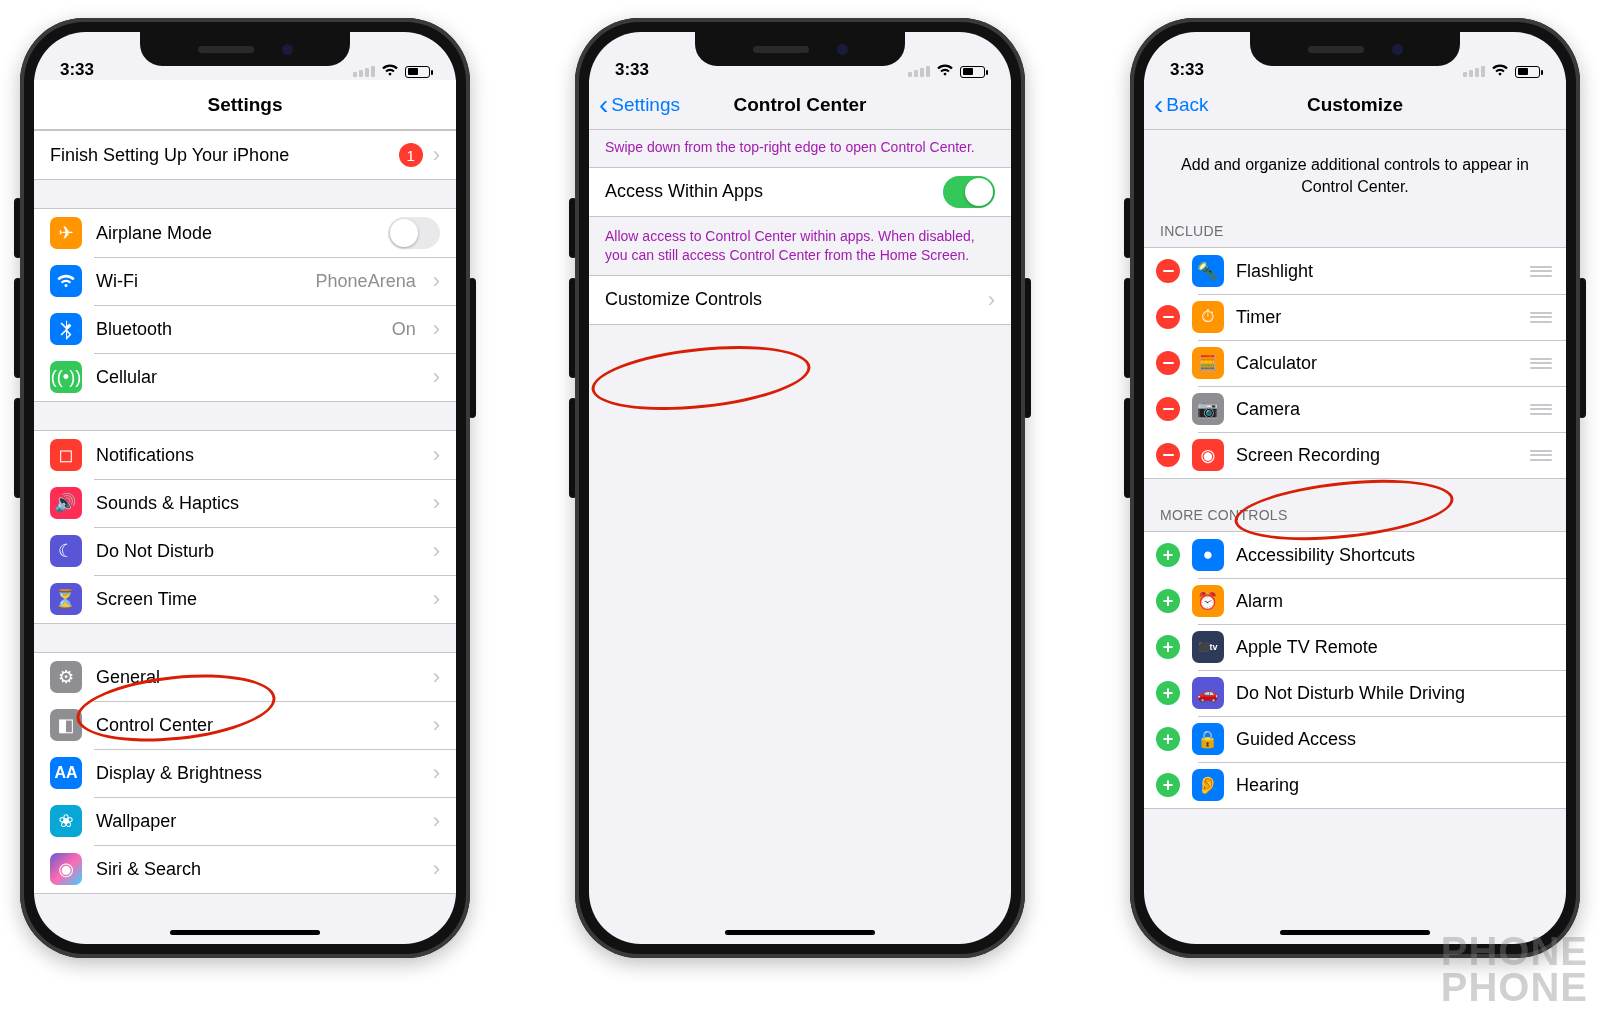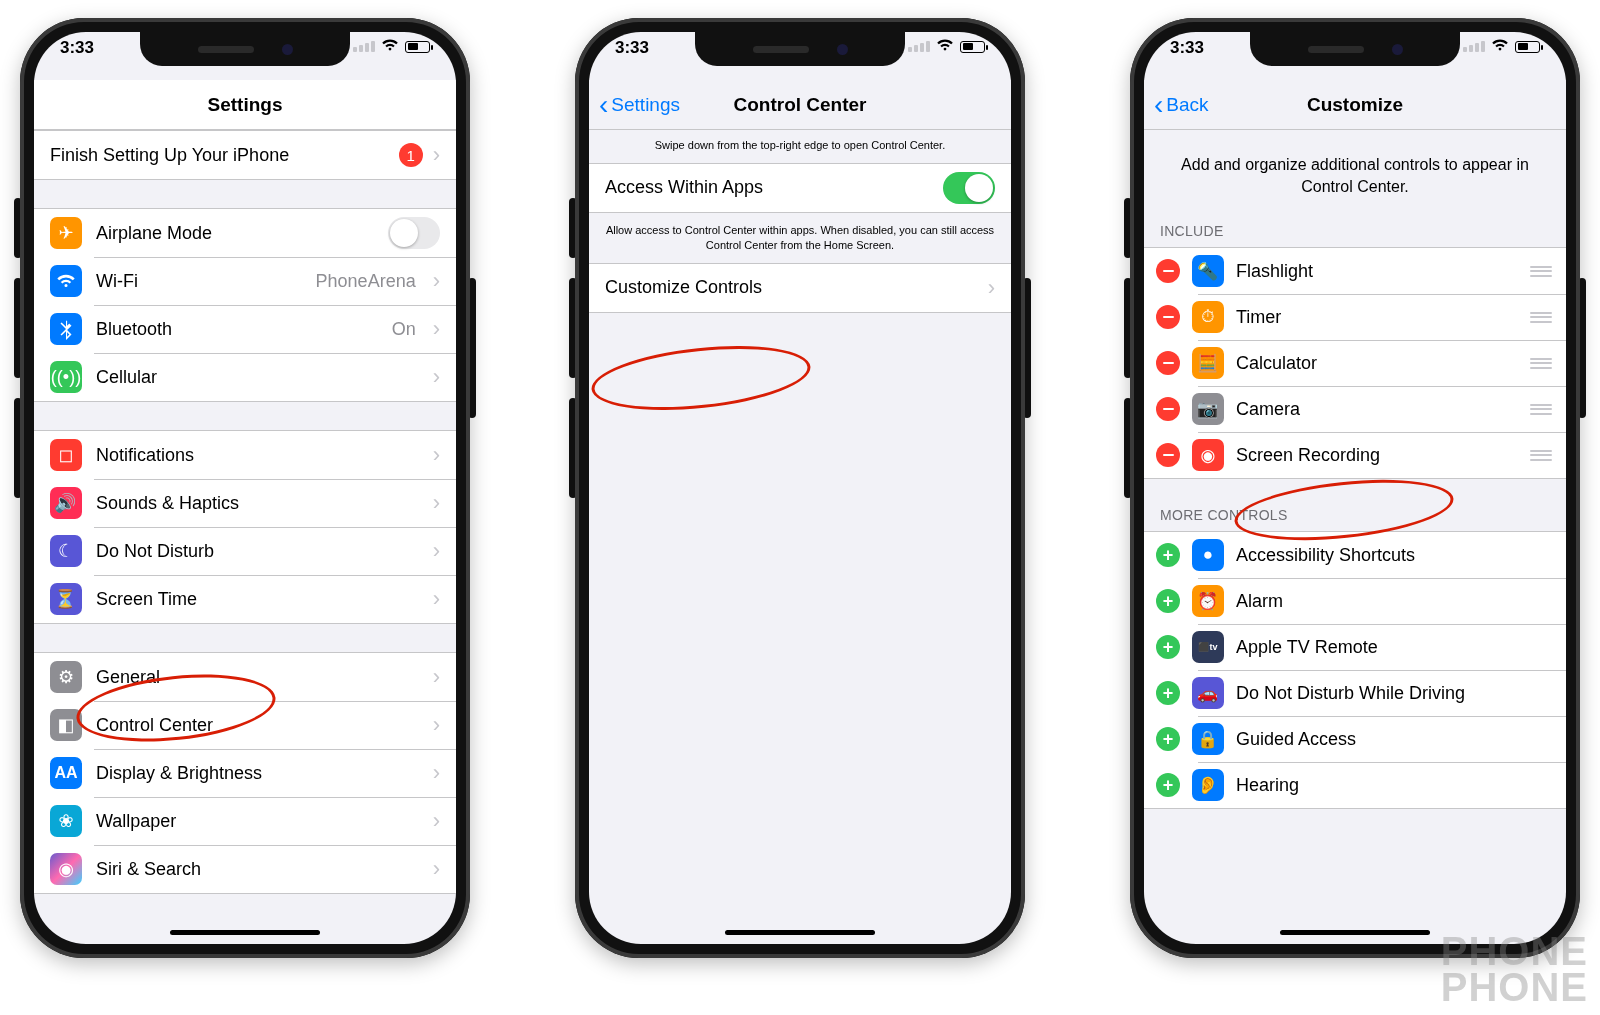--- a/index.html
+++ b/index.html
@@ -53,21 +53,21 @@
     border-bottom-right-radius: 22px;
     z-index: 50;
     display:flex; align-items:center; justify-content:center; gap:28px;
   }
   .notch .spk { width: 56px; height:7px; background:#2a2a2a; border-radius:4px; }
   .notch .cam { width:11px; height:11px; background:#1a1a3a; border-radius:50%; }
 
   
   .status-bar {
     height: 48px;
-    display:flex; align-items:flex-start; justify-content:space-between;
+    display:flex; align-items:flex-end; justify-content:space-between;
     padding: 6px 26px 0 26px;
     font-weight:600; font-size:17px;
     color:#000;
     position:relative;
     z-index:40;
   }
   .status-right { display:flex; align-items:center; gap:6px; }
   .sig-dots { display:flex; gap:2px; align-items:flex-end; }
   .sig-dots span { width:4px; background:#000; border-radius:1px; }
   .sig-dots span:nth-child(1){height:5px;background:#c7c7cc;}
@@ -125,21 +125,21 @@
     width:24px; height:24px; border-radius:50%; background:#ff3b30; color:#fff;
     font-size:15px; font-weight:500; display:flex; align-items:center; justify-content:center; margin-right:10px;
   }
   .toggle {
     width:52px; height:32px; border-radius:16px; background:#e9e9eb; position:relative;
   }
   .toggle .knob { position:absolute; top:2px; left:2px; width:28px; height:28px; background:#fff; border-radius:50%; box-shadow:0 1px 3px rgba(0,0,0,.3);}
   .toggle.on { background:#34C759; }
   .toggle.on .knob { left:auto; right:2px; }
 
-  .caption { padding: 8px 16px 10px 16px; font-size:11px; color:#000000; line-height:1.35;text-align:center;}
+  .caption { padding: 8px 16px 10px 16px; font-size:14px; color:#a21caf; line-height:1.35;}
   .caption.center { text-align:center; font-size:16px; color:#000; padding:24px 28px 18px 28px;}
   .section-hd { padding: 8px 16px 8px 16px; font-size:14px; color:#6d6d72; text-transform:uppercase; letter-spacing:0.3px;}
 
   
   .ccell {
     display:flex; align-items:center; min-height:46px; padding: 4px 14px 4px 12px; position:relative; background:#fff;
   }
   .ccell + .ccell::before {
     content:''; position:absolute; left:54px; right:0; top:0; height:0.5px; background:#c6c6c8;
   }

